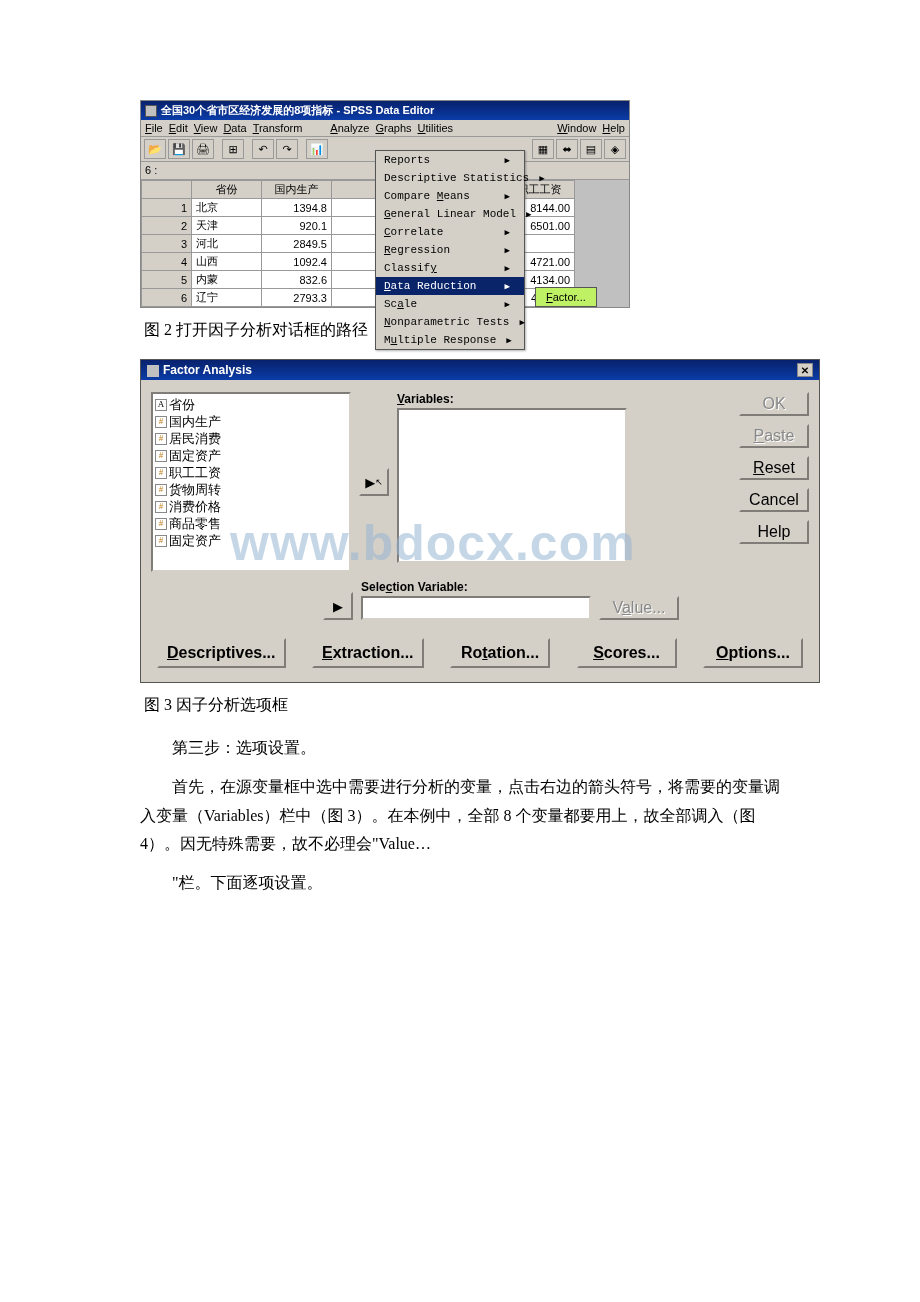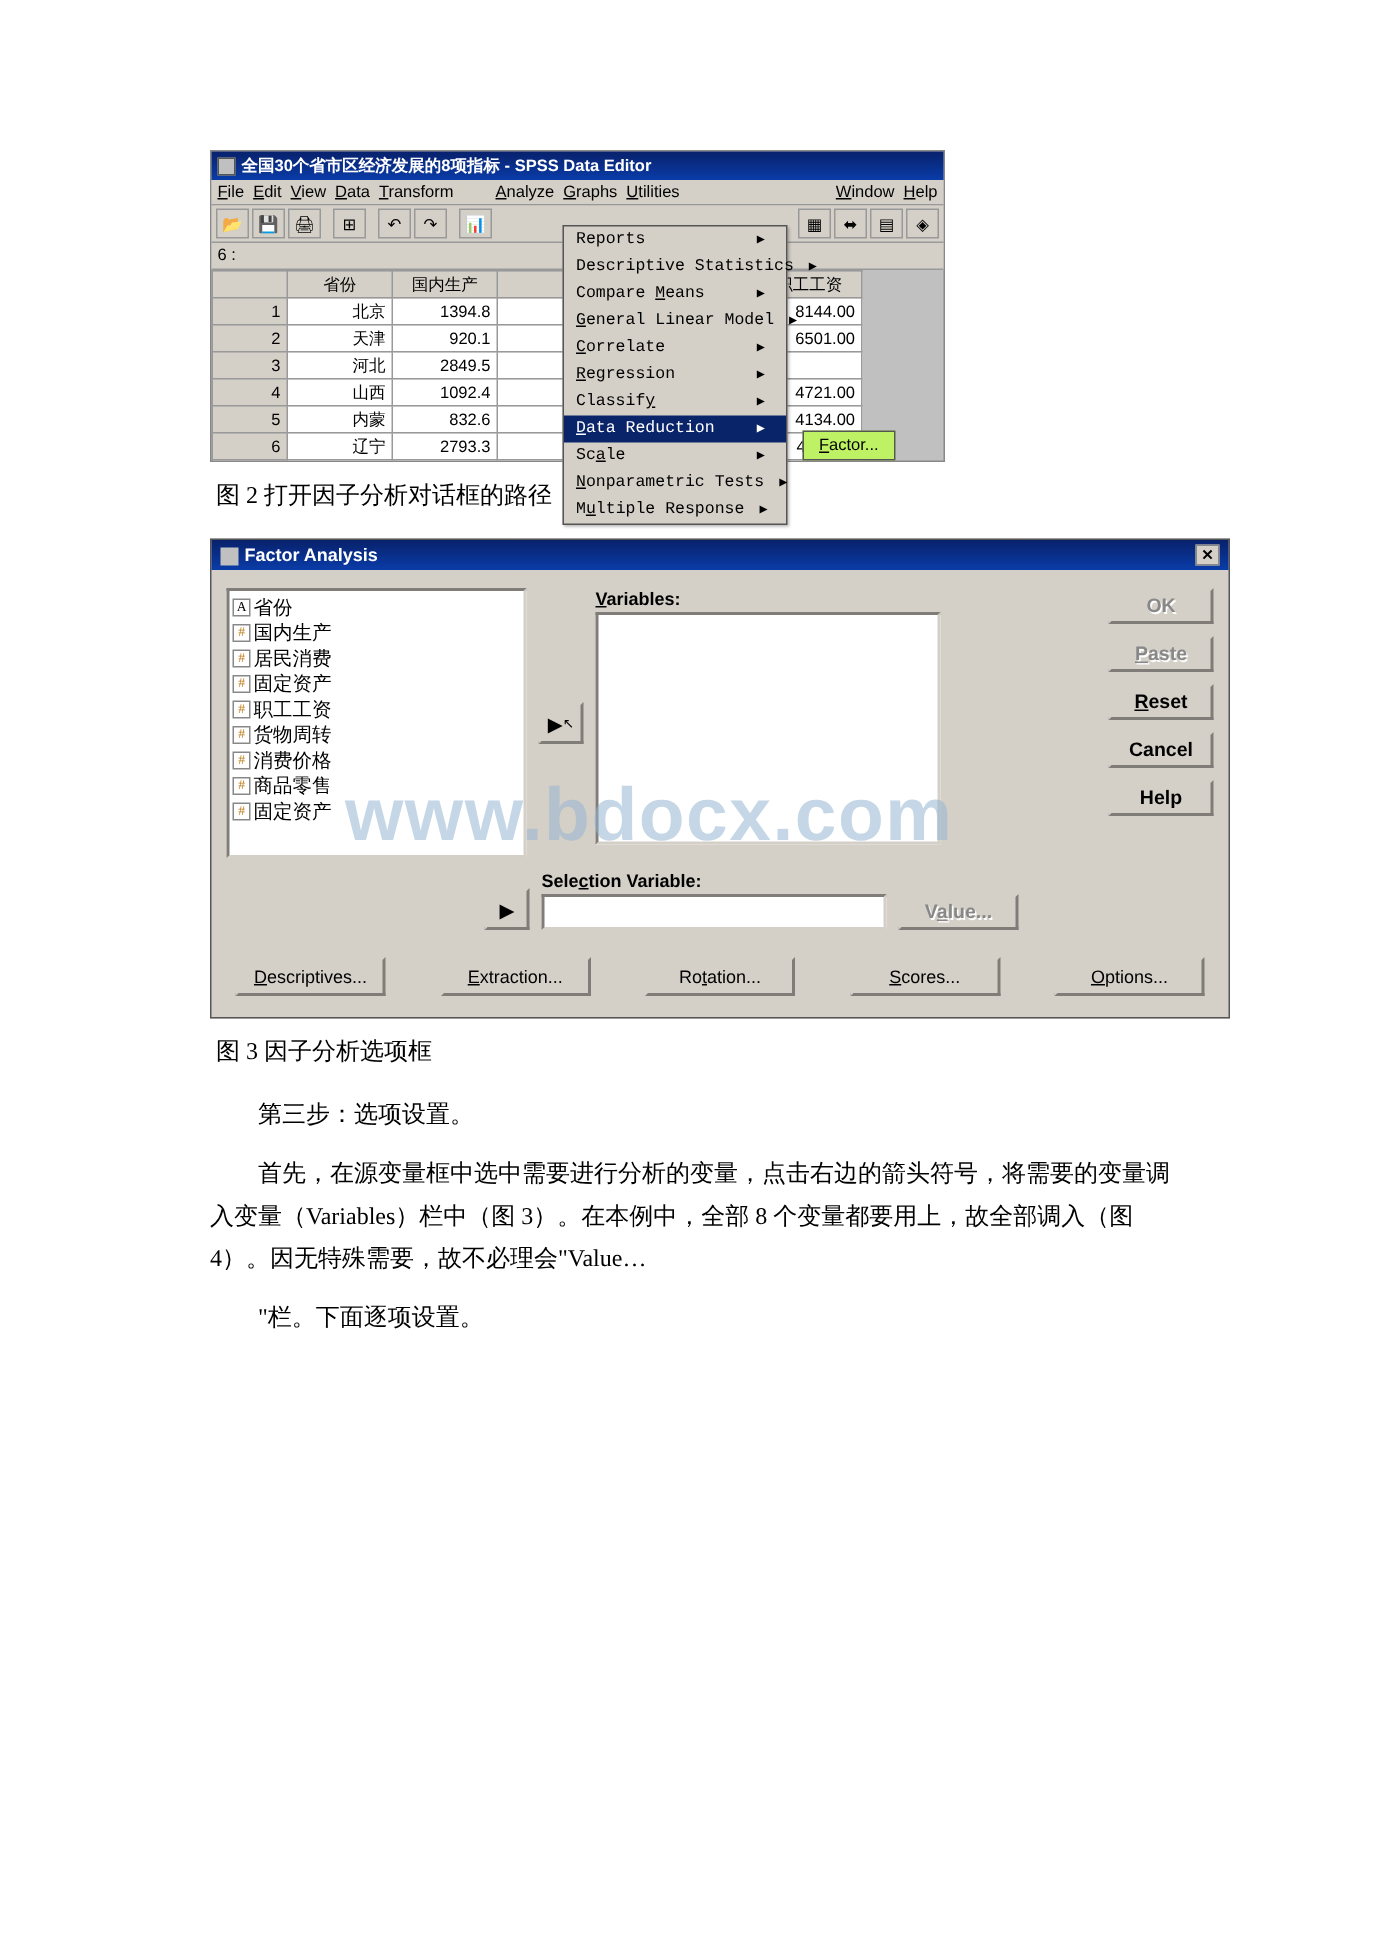--- a/index.html
+++ b/index.html
@@ -14,21 +14,21 @@
     .menubar span u { text-decoration: underline; }
     .toolbar { background: #d4d0c8; padding: 2px; display: flex; border-bottom: 1px solid #999; }
     .tb-btn { width: 22px; height: 20px; border: 1px solid #999; background: #d4d0c8; margin: 0 1px; display: flex; align-items: center; justify-content: center; font-size: 11px; }
     .tb-gap { width: 6px; }
     .cellrow { background: #d4d0c8; padding: 2px 4px; font-size: 11px; border-bottom: 1px solid #999; height: 18px; font-family: Arial; }
     
     table.data { border-collapse: collapse; font-size: 11px; font-family: "SimSun", Arial; }
     table.data th, table.data td { border: 1px solid #999; padding: 1px 4px; background: #fff; text-align: right; height: 18px; }
     table.data th { background: #d4d0c8; text-align: center; font-weight: normal; }
     table.data td.rn { background: #d4d0c8; text-align: right; width: 50px; }
-    table.data td.prov { text-align: right; }
+    table.data td.prov { text-align: left; }
     
     .submenu { position: absolute; background: #d4d0c8; border: 1px solid #555; box-shadow: 1px 1px 2px rgba(0,0,0,0.3); font-size: 11px; font-family: Arial; }
     .submenu .mi { padding: 3px 14px 3px 8px; display: flex; justify-content: space-between; align-items: center; white-space: nowrap; font-family: Liberation Mono, monospace; }
     .submenu .mi .arr { margin-left: 10px; font-size: 9px; }
     .submenu .mi.hl { background: #0a246a; color: #fff; }
     .submenu2 { position: absolute; background: #bef264; border: 1px solid #555; font-size: 11px; font-family: Arial; }
     
     .editor-wrap { position: relative; }
     
     .caption { font-family: "SimSun"; font-size: 16px; margin: 8px 0 18px 4px; }
@@ -44,26 +44,26 @@
     .fa-listbox .li { display: flex; align-items: center; gap: 2px; line-height: 17px; }
     .li-icon { width: 12px; height: 12px; border: 1px solid #888; display: inline-block; font-size: 9px; display: flex; align-items: center; justify-content: center; }
     .li-icon.a { background: #fff; color: #000; }
     .li-icon.n { color: #c08020; }
     .fa-mid { display: flex; flex-direction: column; justify-content: center; height: 180px; }
     .fa-move-btn { width: 30px; height: 28px; border: 2px outset #d4d0c8; background: #d4d0c8; display: flex; align-items: center; justify-content: center; font-size: 13px; }
     .fa-vars-col { flex: 1; }
     .fa-label { font-size: 12px; font-weight: bold; margin-bottom: 2px; }
     .fa-varbox { width: 230px; height: 155px; background: #fff; border: 2px inset #d4d0c8; }
     .fa-rightbtns { display: flex; flex-direction: column; gap: 8px; }
-    .fa-btn { width: 70px; height: 24px; border: 2px outset #d4d0c8; background: #d4d0c8; font-size: 13px; font-weight: bold; text-align: center; line-height: 20px; }
+    .fa-btn { width: 70px; height: 24px; border: 2px outset #d4d0c8; background: #d4d0c8; font-size: 16px; font-weight: normal; text-align: center; line-height: 20px; }
     .fa-btn.dis { color: #888; text-shadow: 1px 1px 0 #fff; }
     .fa-selrow { display: flex; align-items: flex-end; gap: 8px; margin-top: 8px; margin-left: 210px; }
     .fa-selbox { width: 230px; height: 24px; background: #fff; border: 2px inset #d4d0c8; }
     .fa-bottom { display: flex; justify-content: space-between; margin-top: 14px; padding: 4px 6px; }
-    .fa-bbtn { padding: 4px 8px; border: 2px outset #d4d0c8; background: #d4d0c8; font-size: 12px; font-weight: normal; min-width: 100px; text-align: center; }
+    .fa-bbtn { padding: 4px 8px; border: 2px outset #d4d0c8; background: #d4d0c8; font-size: 16px; font-weight: bold; min-width: 100px; text-align: center; }
     
     .watermark { position: absolute; font-size: 50px; color: rgba(150,180,210,0.55); font-weight: bold; font-family: Arial; pointer-events: none; letter-spacing: 1px; }
   </style>
 </head>
 <body>
 
 <div class="page">
 
   <div class="editor-wrap">
     <div class="spss-editor">

